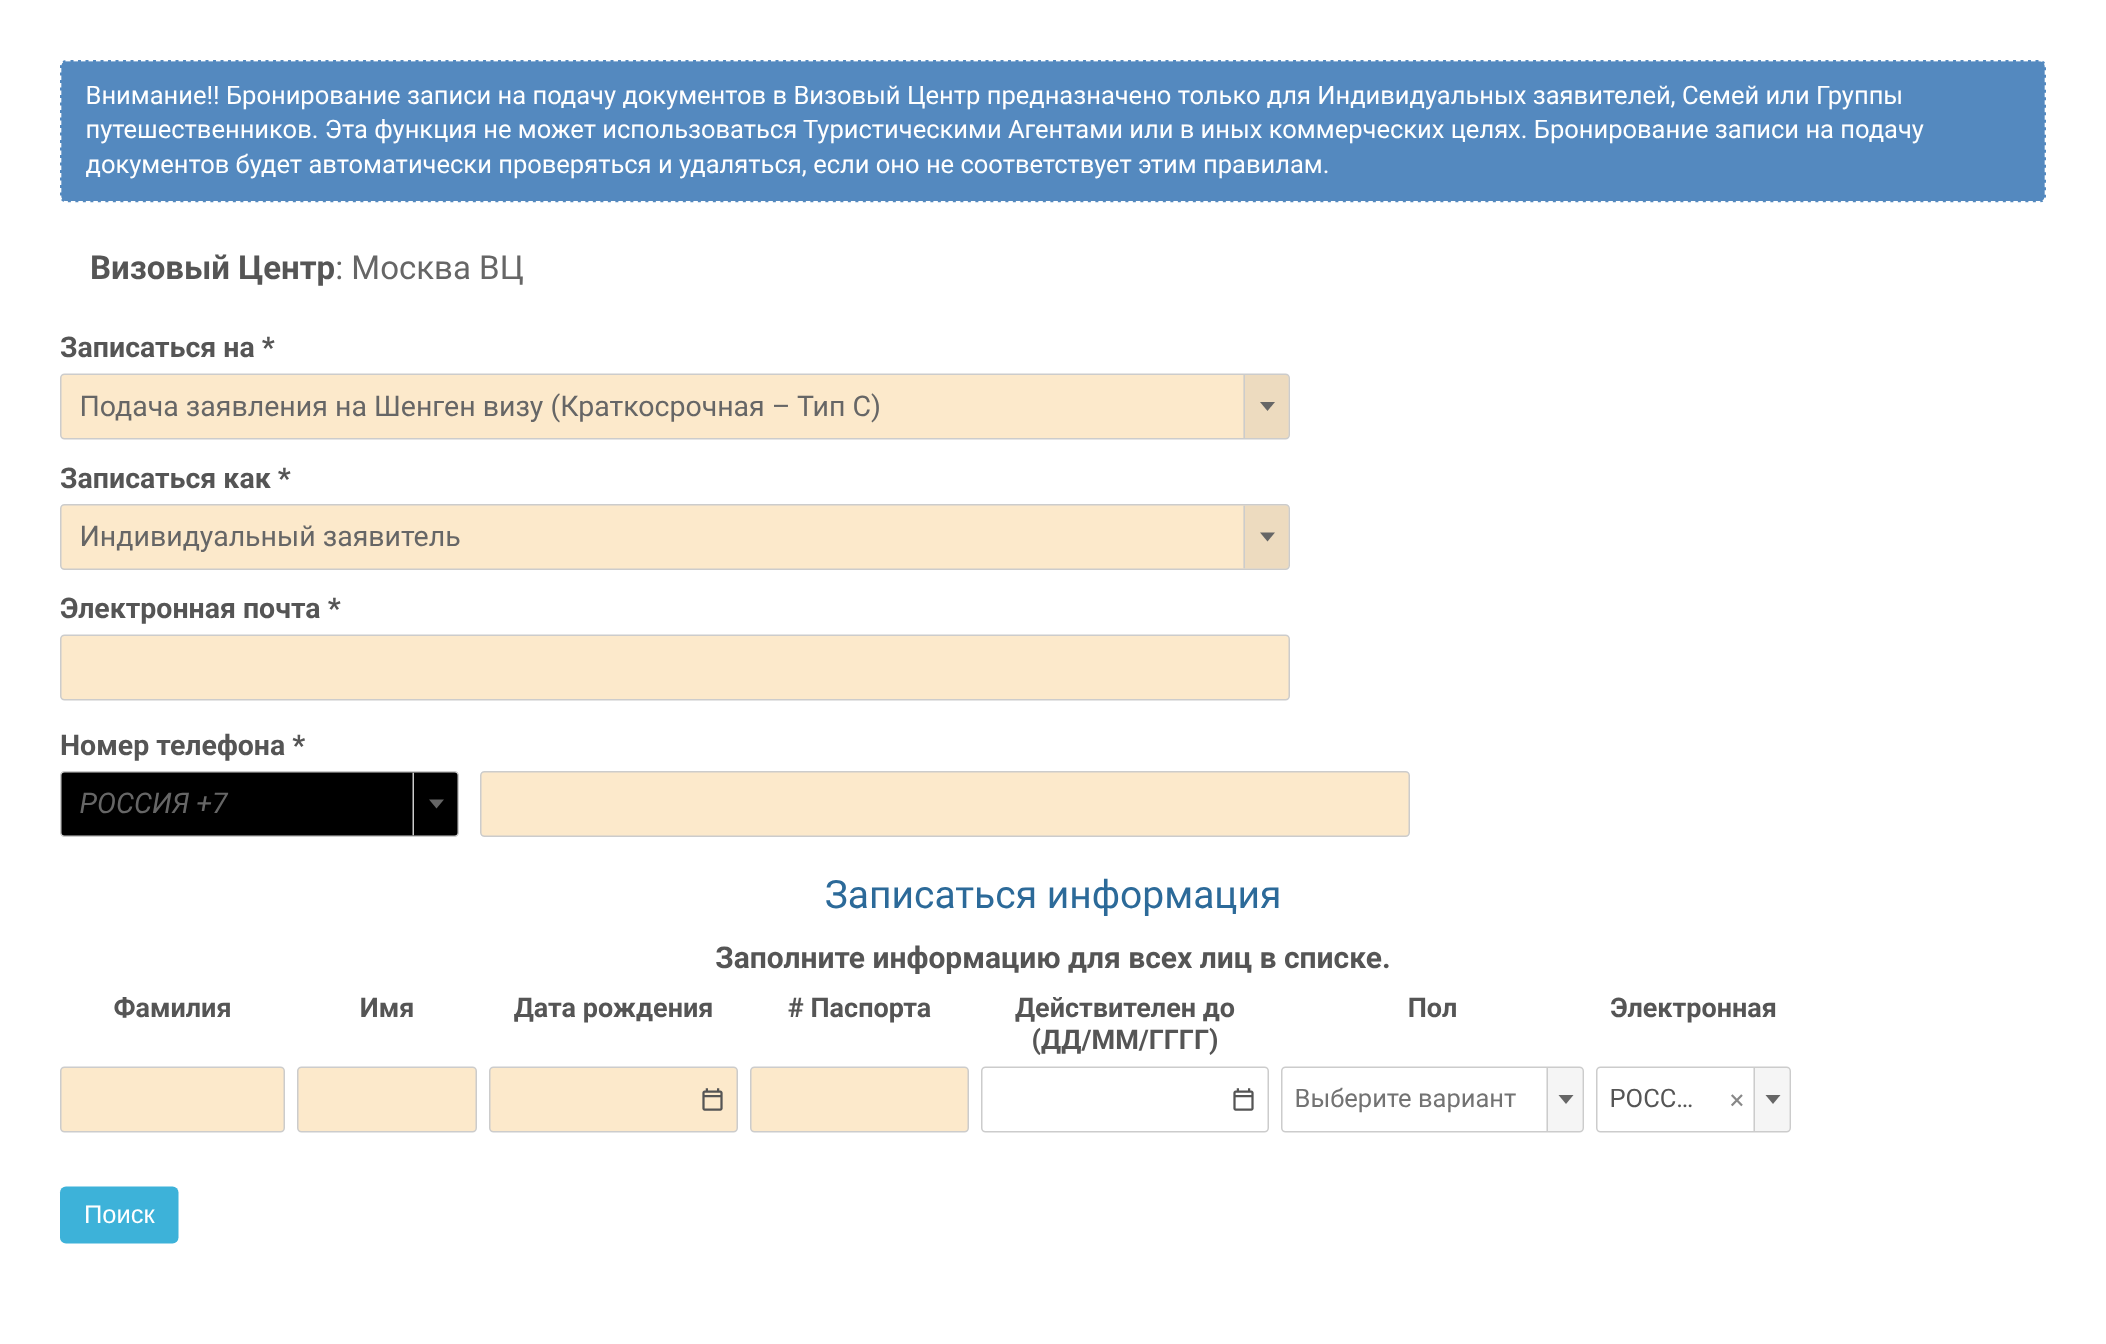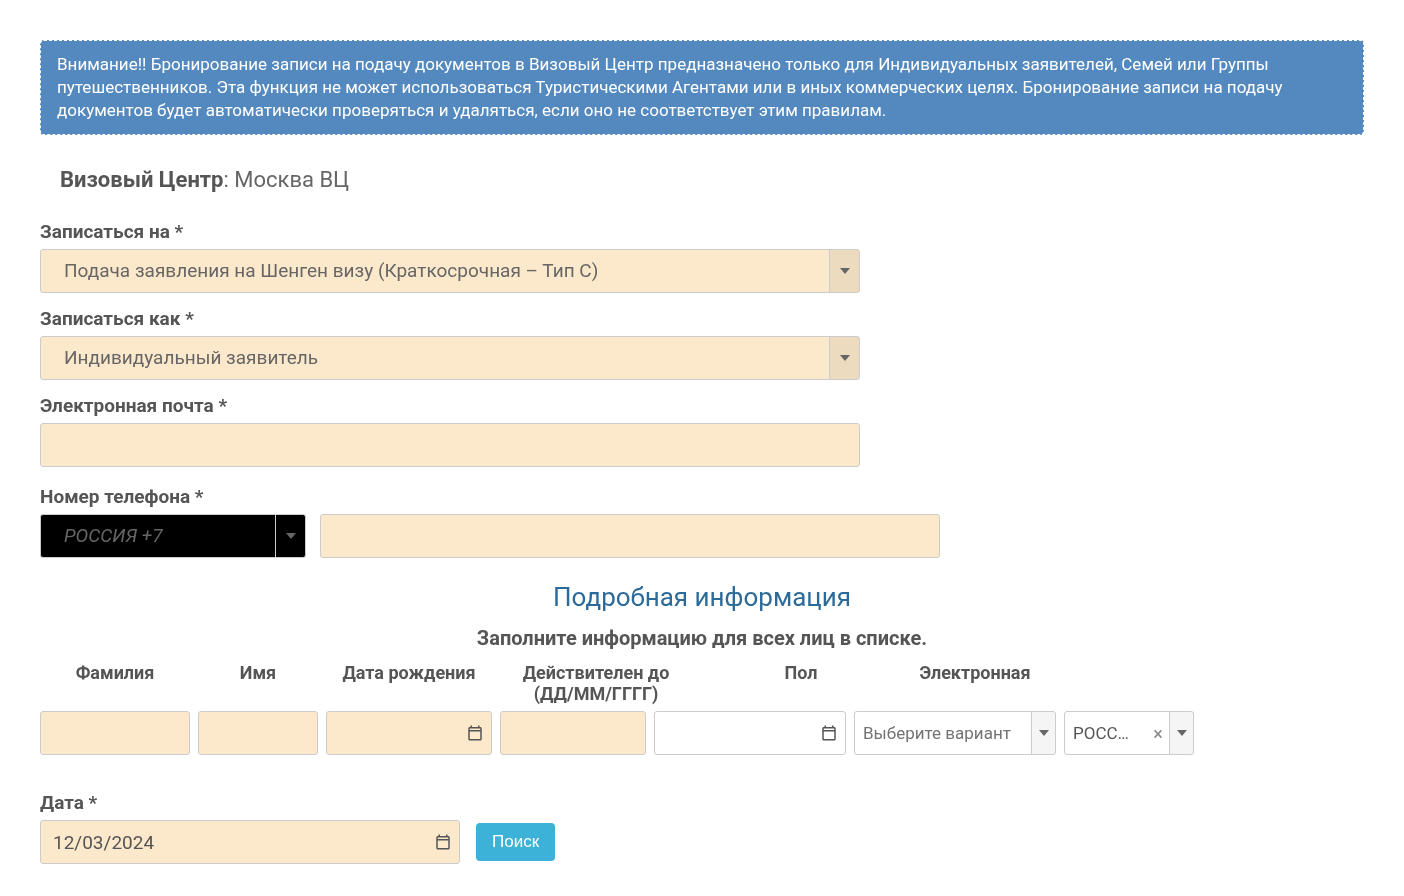--- a/index.html
+++ b/index.html
@@ -36,21 +36,20 @@
       display: block;
     }
     .select-box, .select-box-narrow {
       position: relative;
       display: flex;
       align-items: stretch;
       height: 44px;
       border: 1px solid #ccc;
       border-radius: 3px;
       overflow: hidden;
-      padding-left: 11px;
     }
     .select-box { width: 820px; background: #fce9cb; margin-bottom: 14px; }
     .select-box-narrow { width: 266px; background: #000000; font-style: italic; }
     .select-value {
       flex: 1;
       padding: 0 12px;
       display: flex;
       align-items: center;
       color: #666;
       font-size: 19px;
@@ -269,28 +268,29 @@
     <div class="select-box-narrow">
       <div class="select-value">РОССИЯ +7</div>
       <div class="select-caret">
           <span class="caret-down"></span>
         </div>
     </div>
     <input class="phone-input" type="text" value="" style="">
   </div>
 </div>
 
-<h3 class="section-title">Подробная информация</h3>
+<h3 class="section-title">Записаться информация</h3>
 <p class="section-sub">Заполните информацию для всех лиц в списке.</p>
 
 <div class="person-table">
   <div class="person-header">
     <div class="col col-surname">Фамилия</div>
     <div class="col col-name">Имя</div>
     <div class="col col-dob">Дата рождения</div>
+    <div class="col col-passport"># Паспорта</div>
     <div class="col col-valid">Действителен до (ДД/ММ/ГГГГ)</div>
     <div class="col col-gender">Пол</div>
     <div class="col col-citizen">Электронная</div>
   </div>
   <div class="person-row">
     <div class="col-surname"><input class="cell-input" type="text" value="" style=""></div>
     <div class="col-name"><input class="cell-input" type="text" value="" style=""></div>
     <div class="col-dob">
       <div class="date-cell">
         <input class="cell-input" type="text" value="" style="">
@@ -324,23 +324,14 @@
           </div>
         <div class="mini-caret">
             <span class="caret-down"></span>
           </div>
       </div>
     </div>
   </div>
 </div>
 
 <div class="date-search-row">
-  <div class="date-block">
-    <label class="form-label">Дата *</label>
-    <div class="date-field-wrap">
-      <input class="date-final-input" type="text" value="12/03/2024" style="">
-      <svg class="calendar-icon" viewBox="0 0 24 24" fill="#555">
-          <path d="M19 4h-1V2h-2v2H8V2H6v2H5c-1.1 0-2 .9-2 2v14c0 1.1.9 2 2 2h14c1.1 0 2-.9 2-2V6c0-1.1-.9-2-2-2zm0 16H5V10h14v10zm0-12H5V6h14v2z"></path>
-        </svg>
-    </div>
-  </div>
   <button class="search-btn">Поиск</button>
 </div>
 
 </body></html>

